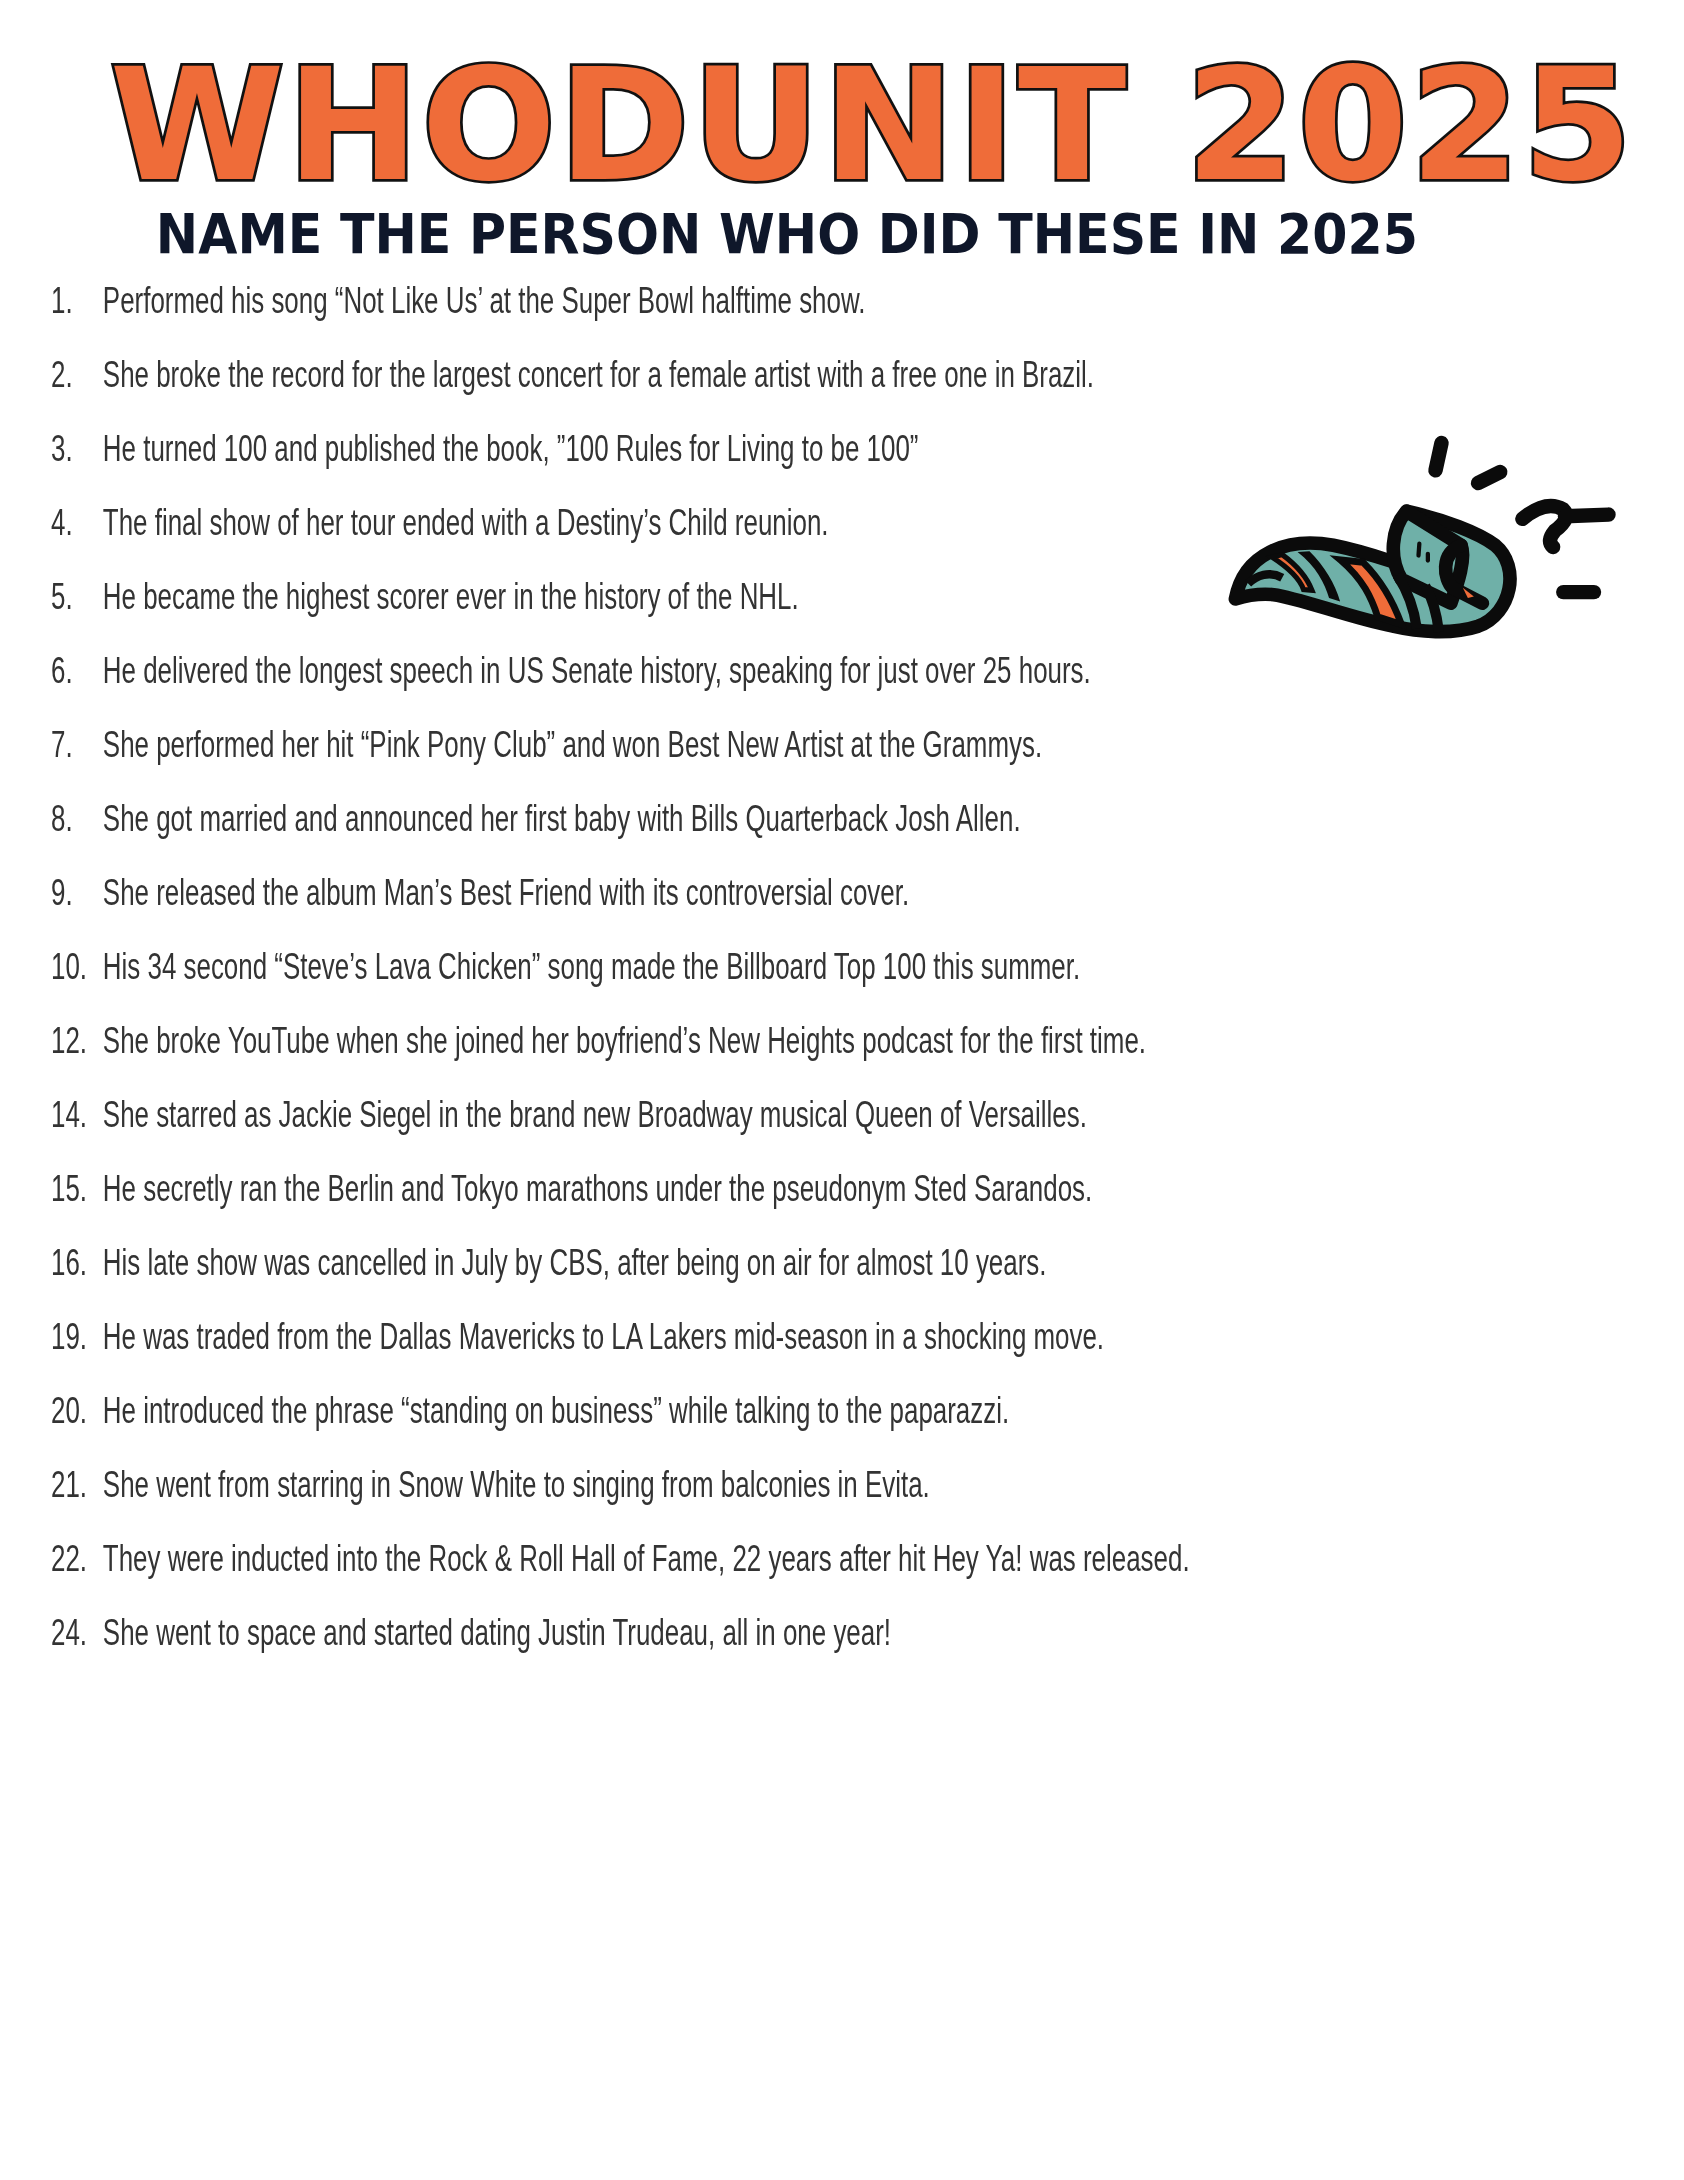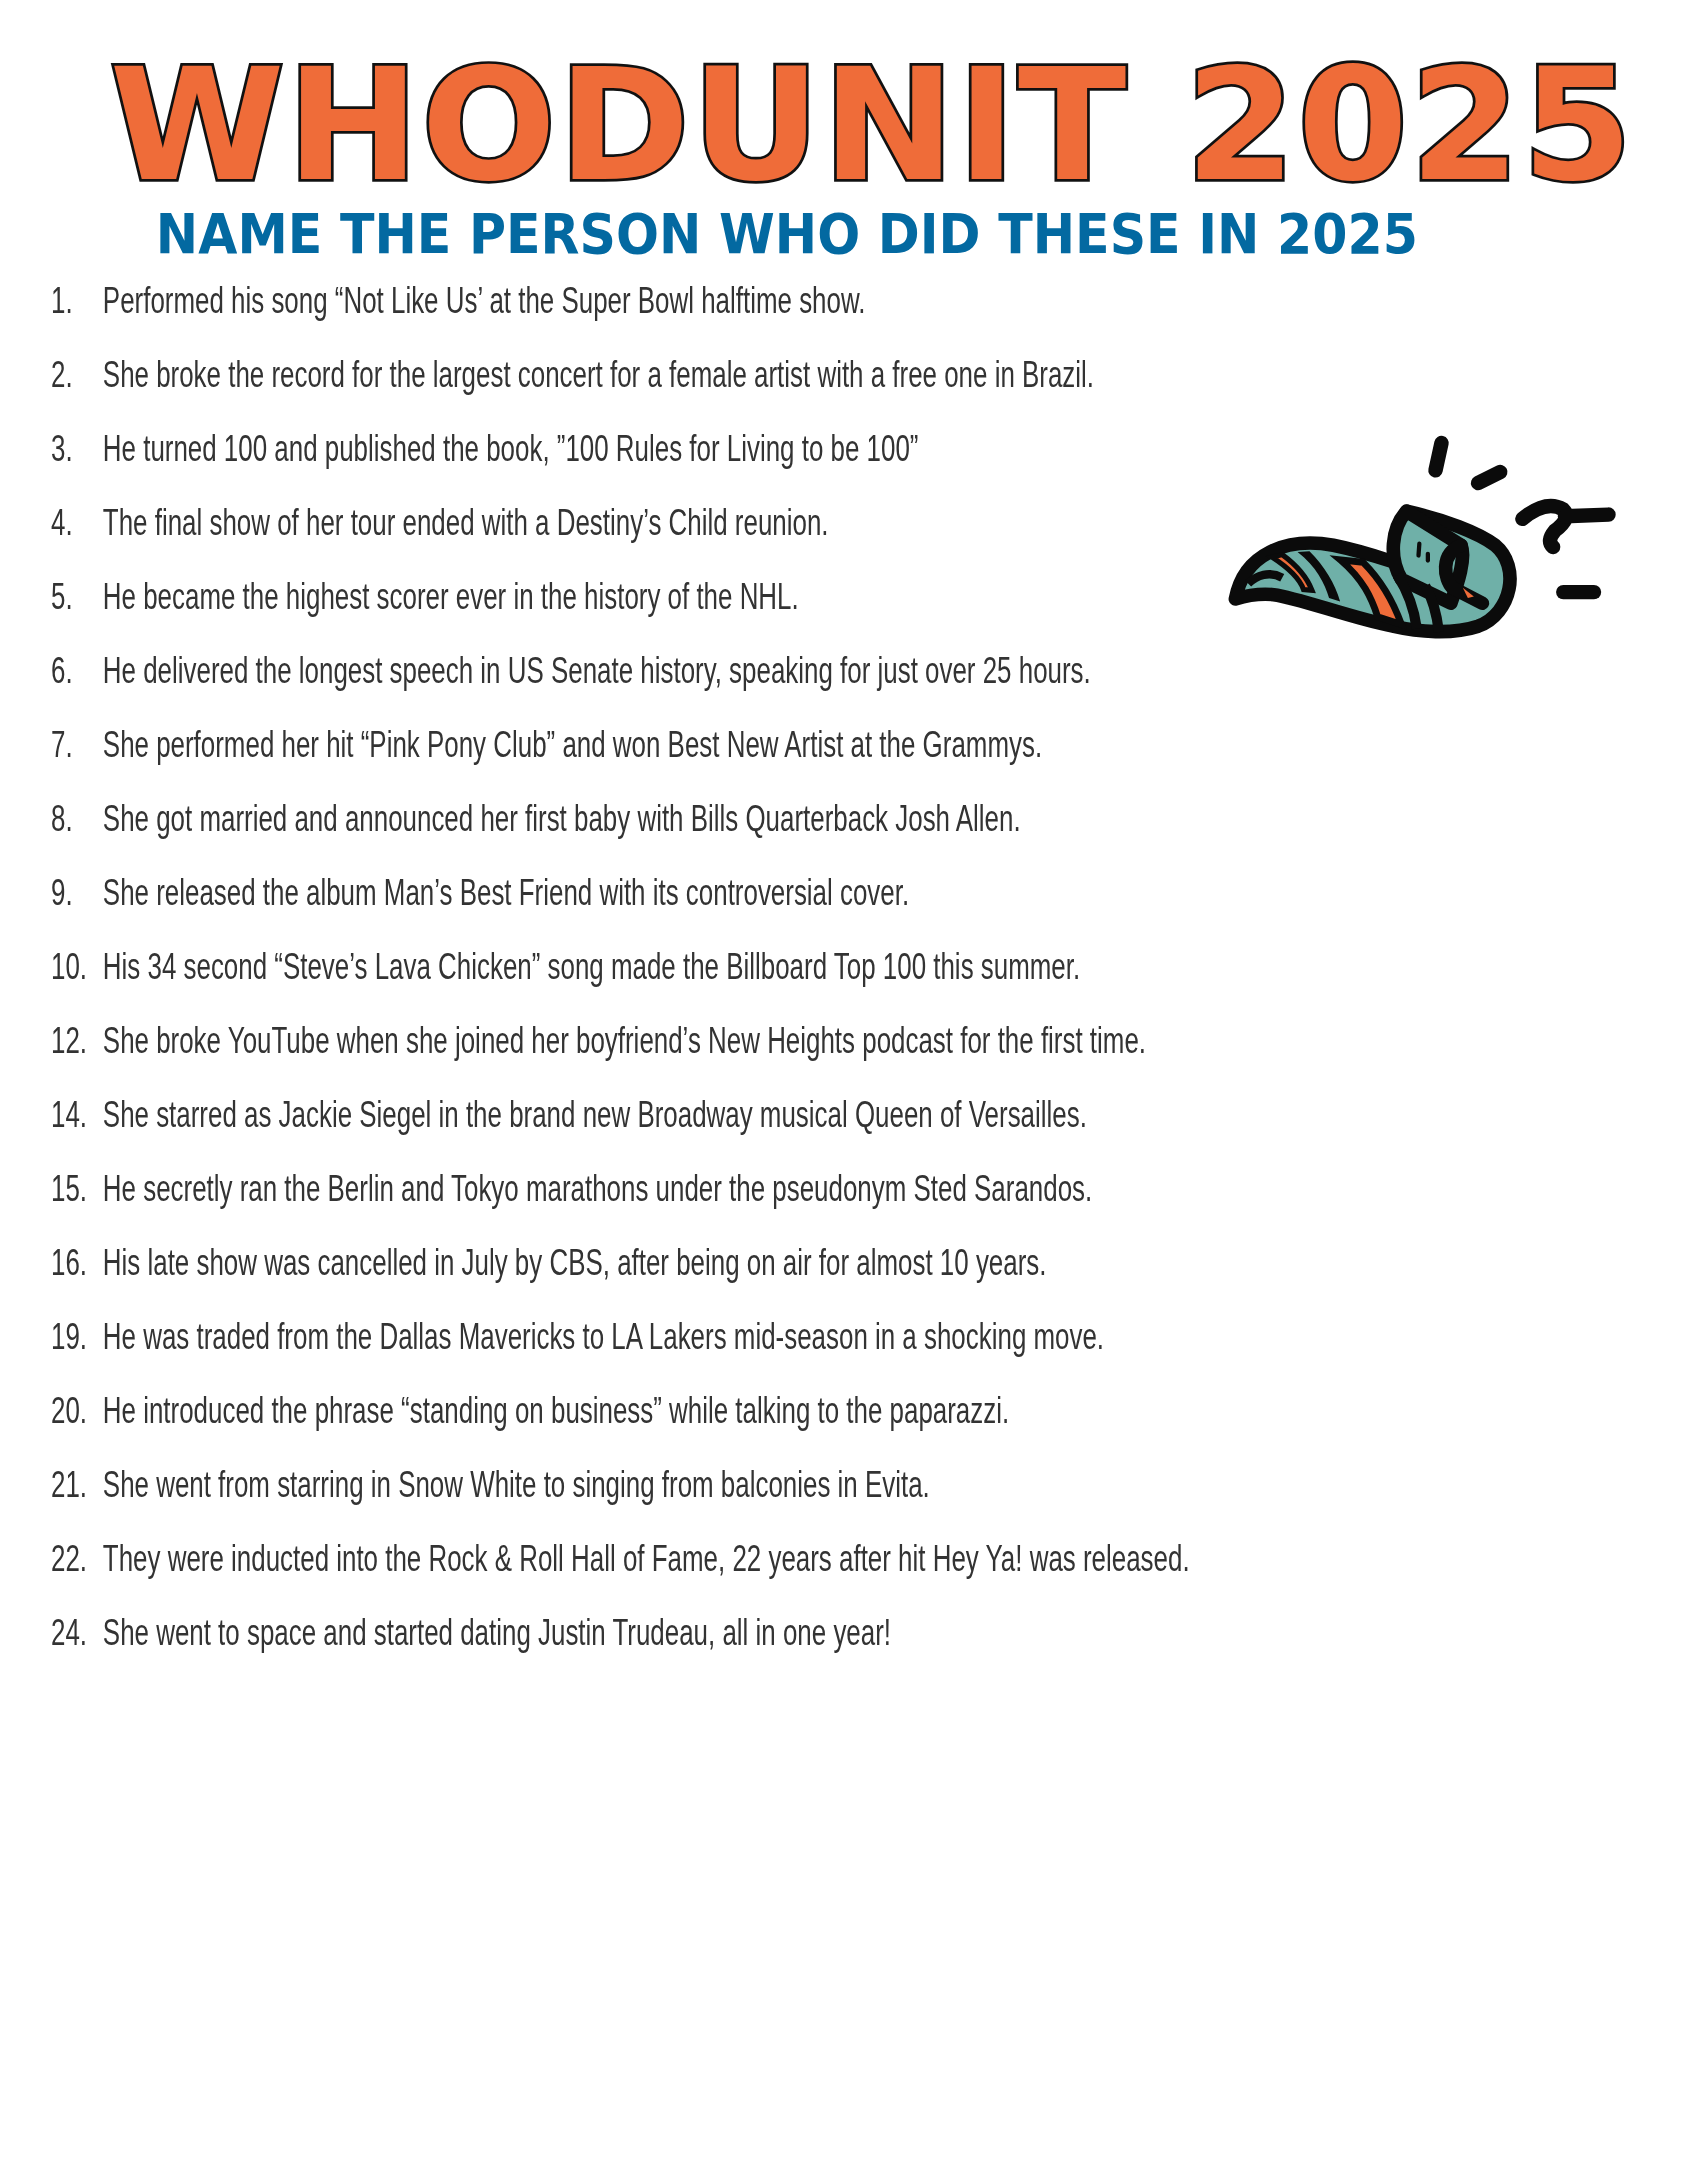--- a/index.html
+++ b/index.html
@@ -48,21 +48,21 @@
       position: absolute;
       left: 0;
       top: 201px;
       width: 1685px;
       text-align: center;
       margin: 0;
       font-family: "DejaVu Sans", sans-serif;
       font-weight: bold;
       font-size: 55px;
       line-height: 66px;
-      color: #0369a1;
+      color: #0f172a;
       letter-spacing: 0px;
     }
     .subtitle span {
       display: inline-block;
       transform: scaleX(0.92);
       transform-origin: center;
       white-space: nowrap;
       margin-left: -111px;
     }
     .questions {

